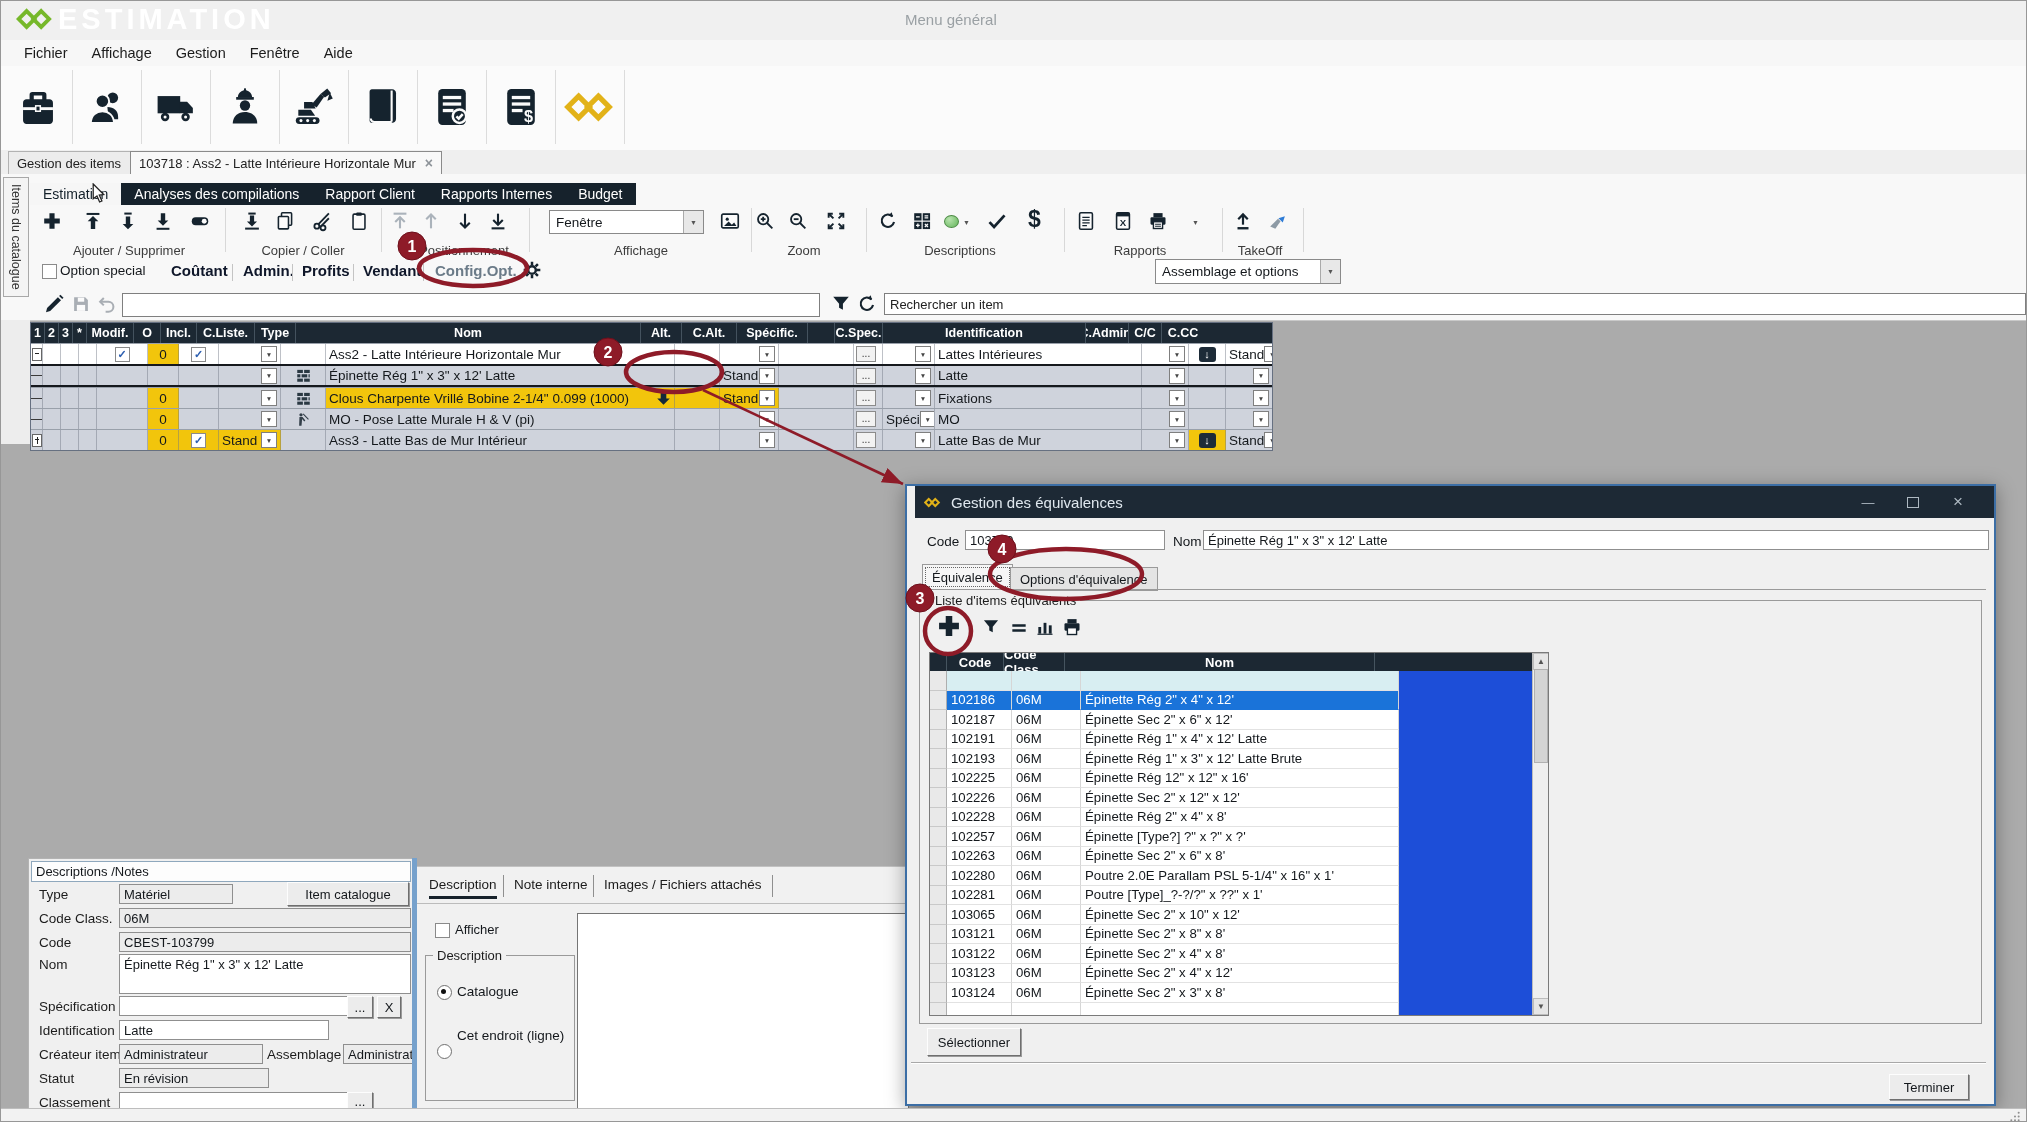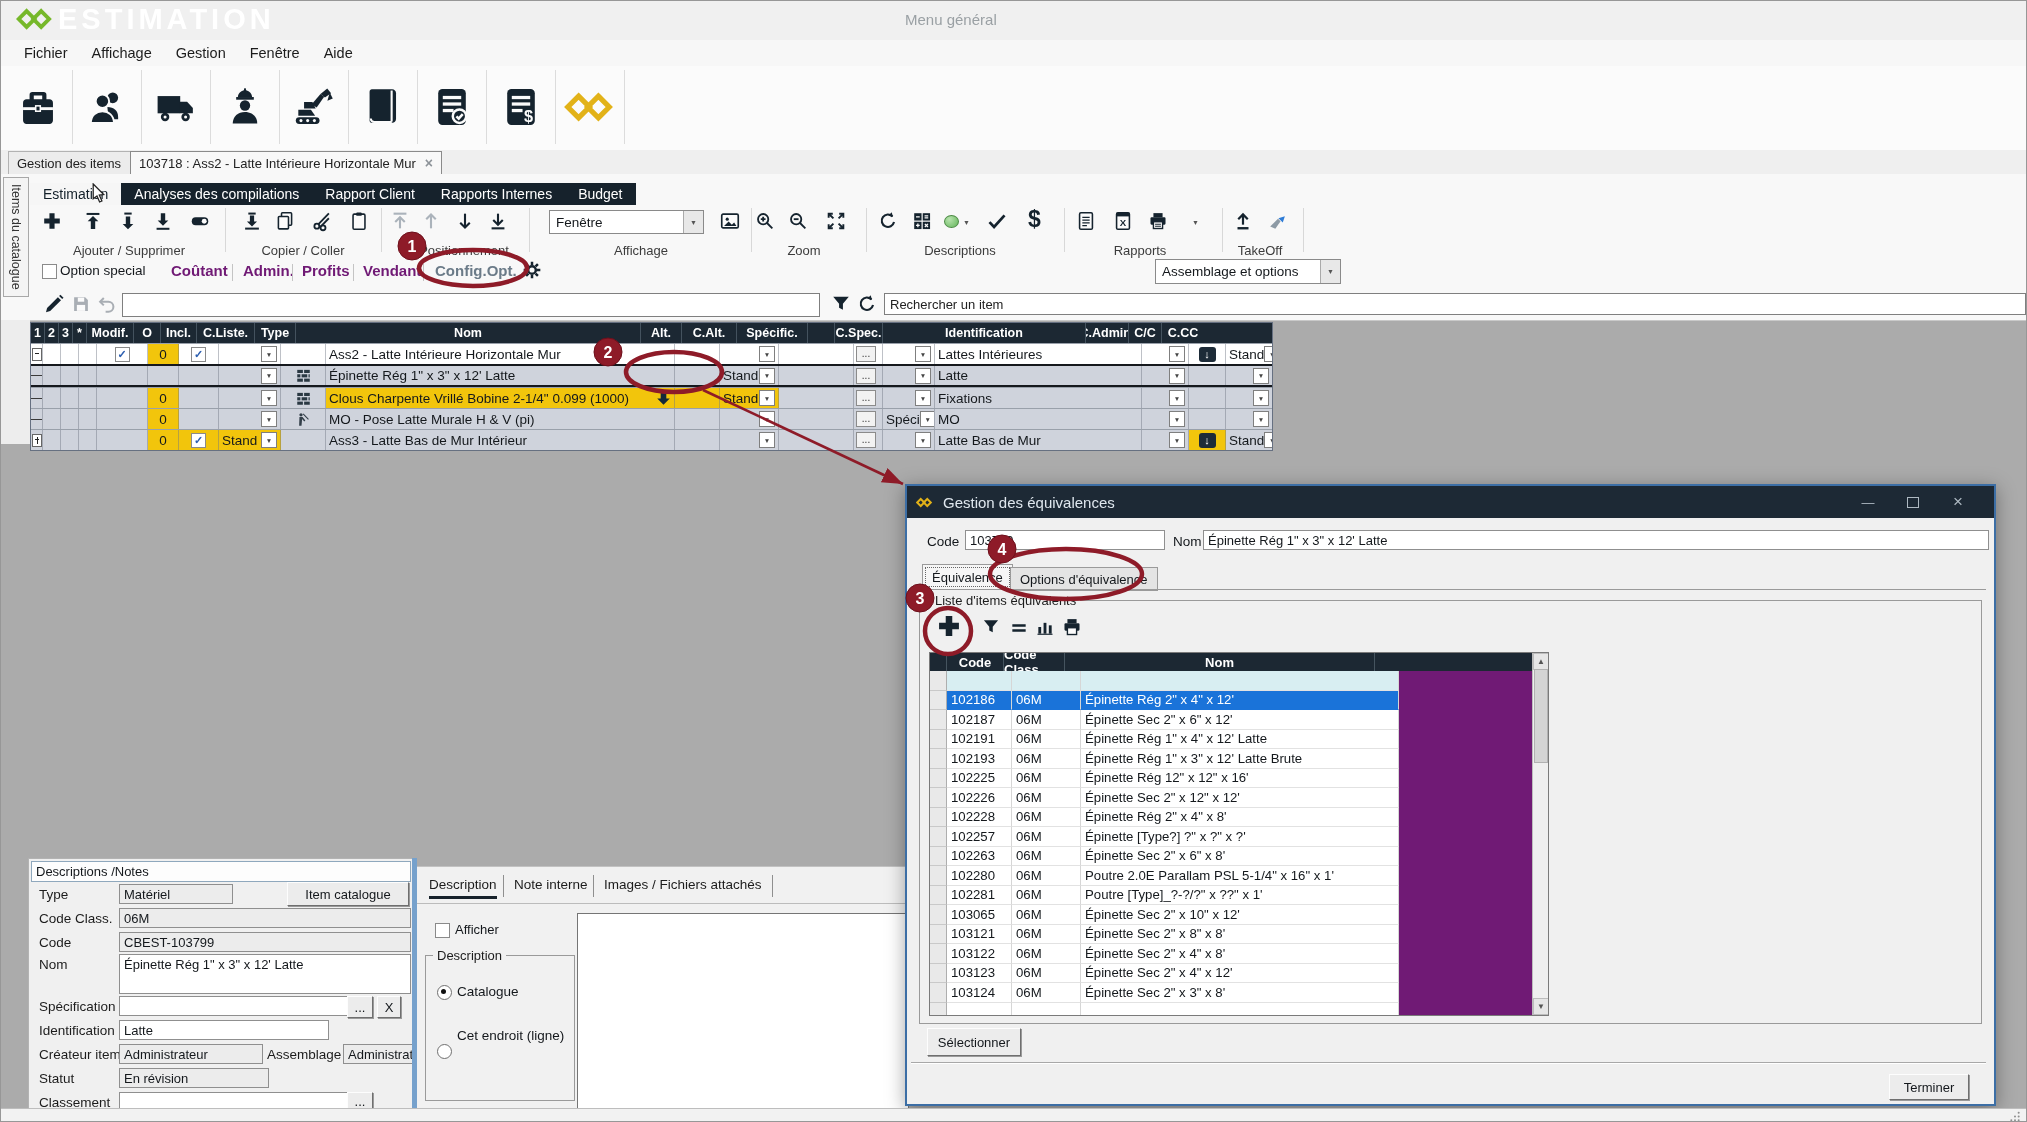--- a/index.html
+++ b/index.html
@@ -28,21 +28,21 @@
   #ribbontabs .rtab{padding:3px 13px 0 13px;font-size:14px;color:#fff;height:19px}
   #ribbontabs .rtab.active{background:#f6f6f6;color:#13202a}
   .gsep{position:absolute;top:208px;height:44px;width:1px;background:#d8d8d8}
   .glabel{position:absolute;top:243px;font-size:13px;color:#3c3c3c;text-align:center;transform:translateX(-50%)}
   .gic{position:absolute;top:210px}
   .select{background:#fff;border:1px solid #8a8a8a;display:flex;align-items:center;font-size:13.5px;padding-left:6px}
   .select .ddbtn{margin-left:auto;width:19px;height:100%;background:#e8e8e8;border-left:1px solid #aaa;
                  display:flex;align-items:center;justify-content:center}
   .ddbtn::after{content:"▼";font-size:7px;color:#555}
   
-  .optbtn{position:absolute;top:262px;font-size:15px;font-weight:bold;color:#701a75}
+  .optbtn{position:absolute;top:262px;font-size:15px;font-weight:bold;color:#0f172a}
   .optsep{position:absolute;top:264px;height:17px;width:1px;background:#c4c4c4}
   
   .inputbox{background:#fff;border:1px solid #7f7f7f}
   
   #grid{left:30px;top:322px;position:absolute;border:1px solid #667081;background:#fff}
   .g-head{display:flex;background:#1c2833;color:#fff;height:20px}
   .g-head .gc{justify-content:center;font-weight:bold;font-size:12.5px;border-right:1px solid #44525e;padding:0 1px}
   .g-row{display:flex;height:20px;border-top:1px solid #99a0aa;background:#cfd3dc}
   .g-row.white{background:#fff}
   .g-row.sel{border-top:2px solid #15181d;border-bottom:2px solid #15181d;height:19px}
@@ -80,31 +80,31 @@
   #panelM{left:417px;top:866px;width:490px;height:242px;background:#f1f1f1;border-top:1px solid #c2c2c2}
   #panelM .ptab{position:absolute;top:10px;font-size:13.5px;color:#1c1c1c}
   .vline{position:absolute;top:8px;height:22px;width:1px;background:#8f8f8f}
   .gbox{position:absolute;border:1px solid #9a9a9a}
   .gboxlab{position:absolute;background:#f1f1f1;padding:0 4px;font-size:13px;color:#1c1c1c}
   .radio{width:13px;height:13px;border:1px solid #707070;border-radius:50%;background:#fff;position:relative}
   .radio.sel::after{content:"";position:absolute;left:3px;top:3px;width:5px;height:5px;border-radius:50%;background:#111}
   
   #dlg{left:905px;top:484px;width:1087px;height:618px;background:#f0f0f0;border:2px solid #3c6ea5;
        box-shadow:0 4px 18px rgba(0,0,0,.35)}
-  #dlgtitle{position:absolute;left:0;top:0;right:0;height:32px;background:#1d2935;display:flex;align-items:center}
+  #dlgtitle{position:absolute;left:8px;top:0;right:0;height:32px;background:#1d2935;display:flex;align-items:center}
   #dlgtitle .t{margin-left:10px;color:#dfe7ee;font-size:15px}
   .winbtn{position:absolute;top:4px;width:32px;height:24px;color:#aeb9c2;font-size:13px;
           display:flex;align-items:center;justify-content:center}
   .dtab{position:absolute;font-size:13px;display:flex;align-items:center;padding:0 9px;
         background:#e4e4e4;border:1px solid #9a9a9a;height:22px}
   .dtab.active{background:#f6f6f6;height:25px;border-bottom:none;outline:1px dotted #666;outline-offset:-4px}
   #dtable{position:absolute;left:22px;top:166px;width:618px;height:362px;border:1px solid #7a7a7a;background:#ababab;overflow:hidden}
   .dt-h{display:flex;background:#1c2833;height:18px;color:#fff;font-weight:bold;font-size:13px}
   .dt-h span{display:flex;align-items:center;justify-content:center;border-right:1px solid #45545f}
-  .dt-row{display:flex;height:19.5px;font-size:13.2px;background:#701a75}
+  .dt-row{display:flex;height:19.5px;font-size:13.2px;background:#1d4ed8}
   .dt-row .c{display:flex;align-items:center;padding:0 4px;border-right:1px solid #d6d6d6;border-bottom:1px solid #e2e2e2;
              overflow:hidden;white-space:nowrap;background:#fff}
   .dt-sel{width:16px;min-width:16px;background:#e9e9e9;border-right:1px solid #aeaeae;border-bottom:1px solid #c9c9c9}
   .wcode{width:56px;min-width:56px}.wclass{width:60px;min-width:60px}.wnom{width:309px;min-width:309px}
   .dt-row.filter .c{background:#d8eef2}
   .dt-row.selrow .c{background:#1a73d9;color:#fff;border-bottom-color:#1a73d9}
   #dscroll{position:absolute;right:0;top:0;width:15px;height:100%;background:#efefef;border-left:1px solid #bdbdbd}
   .sarrow{position:absolute;left:0;width:14px;height:15px;background:#e6e6e6;border:1px solid #bcbcbc;
           font-size:8px;color:#555;display:flex;align-items:center;justify-content:center}
   

